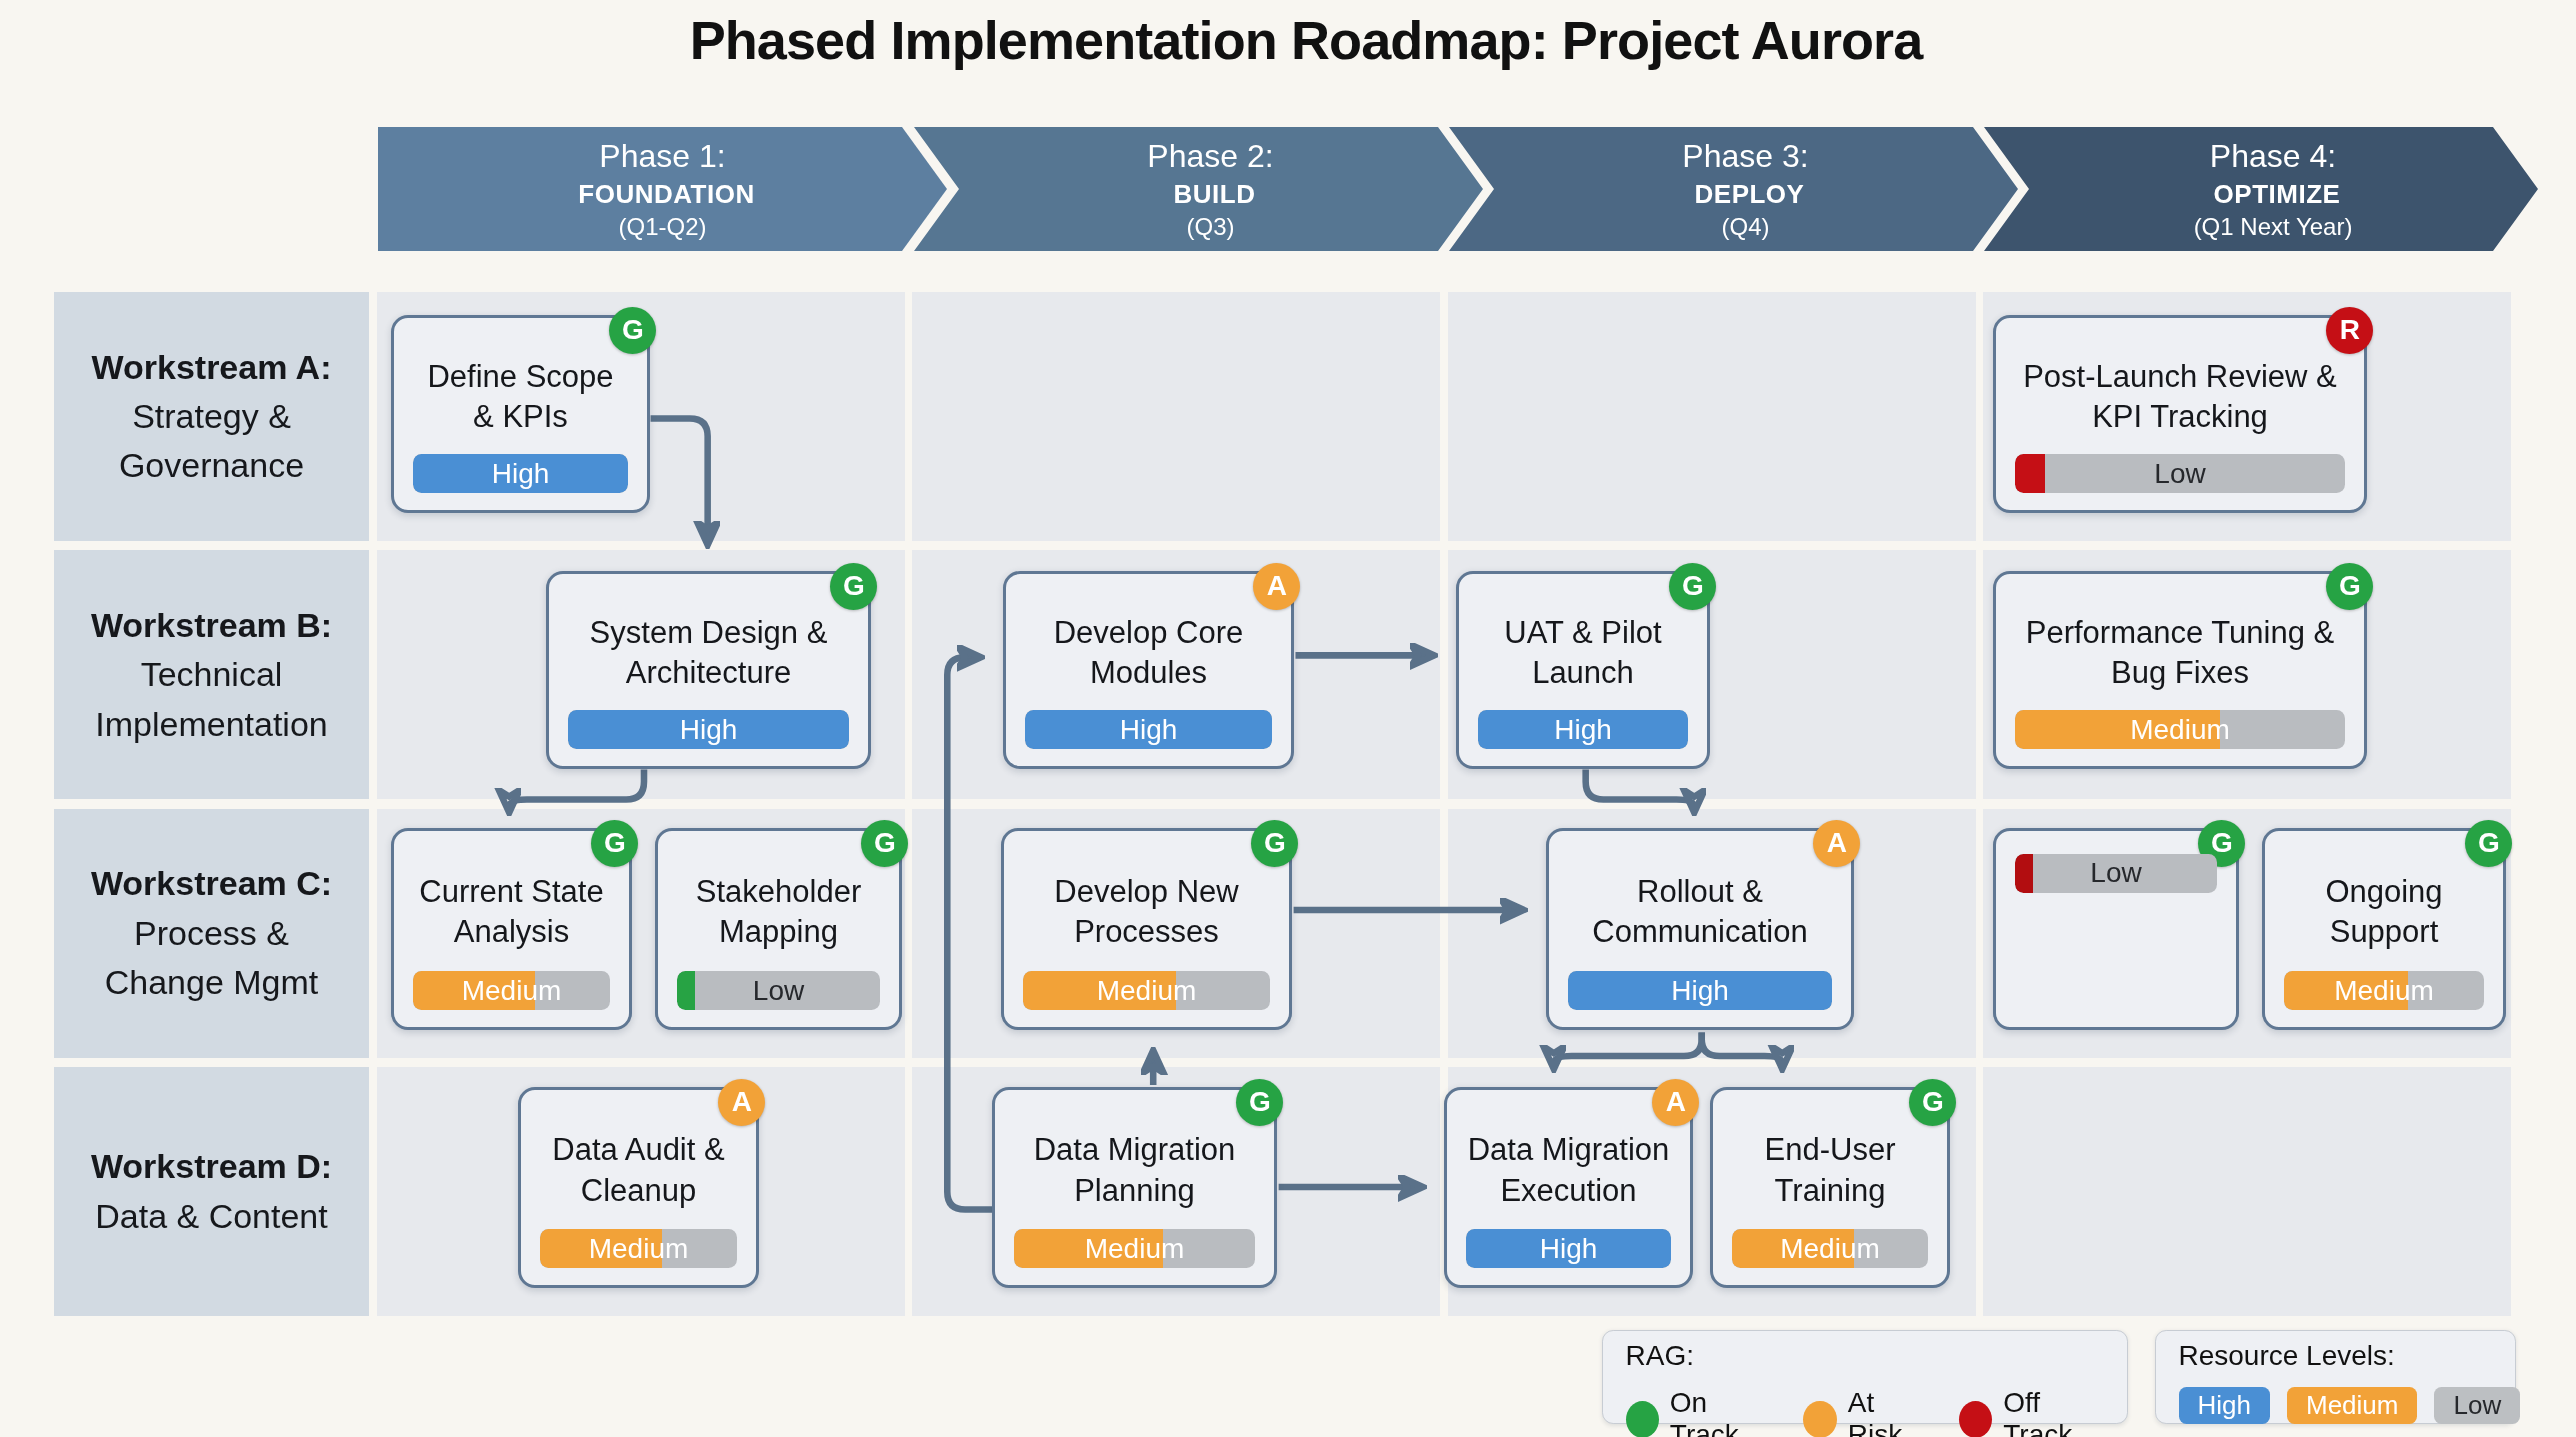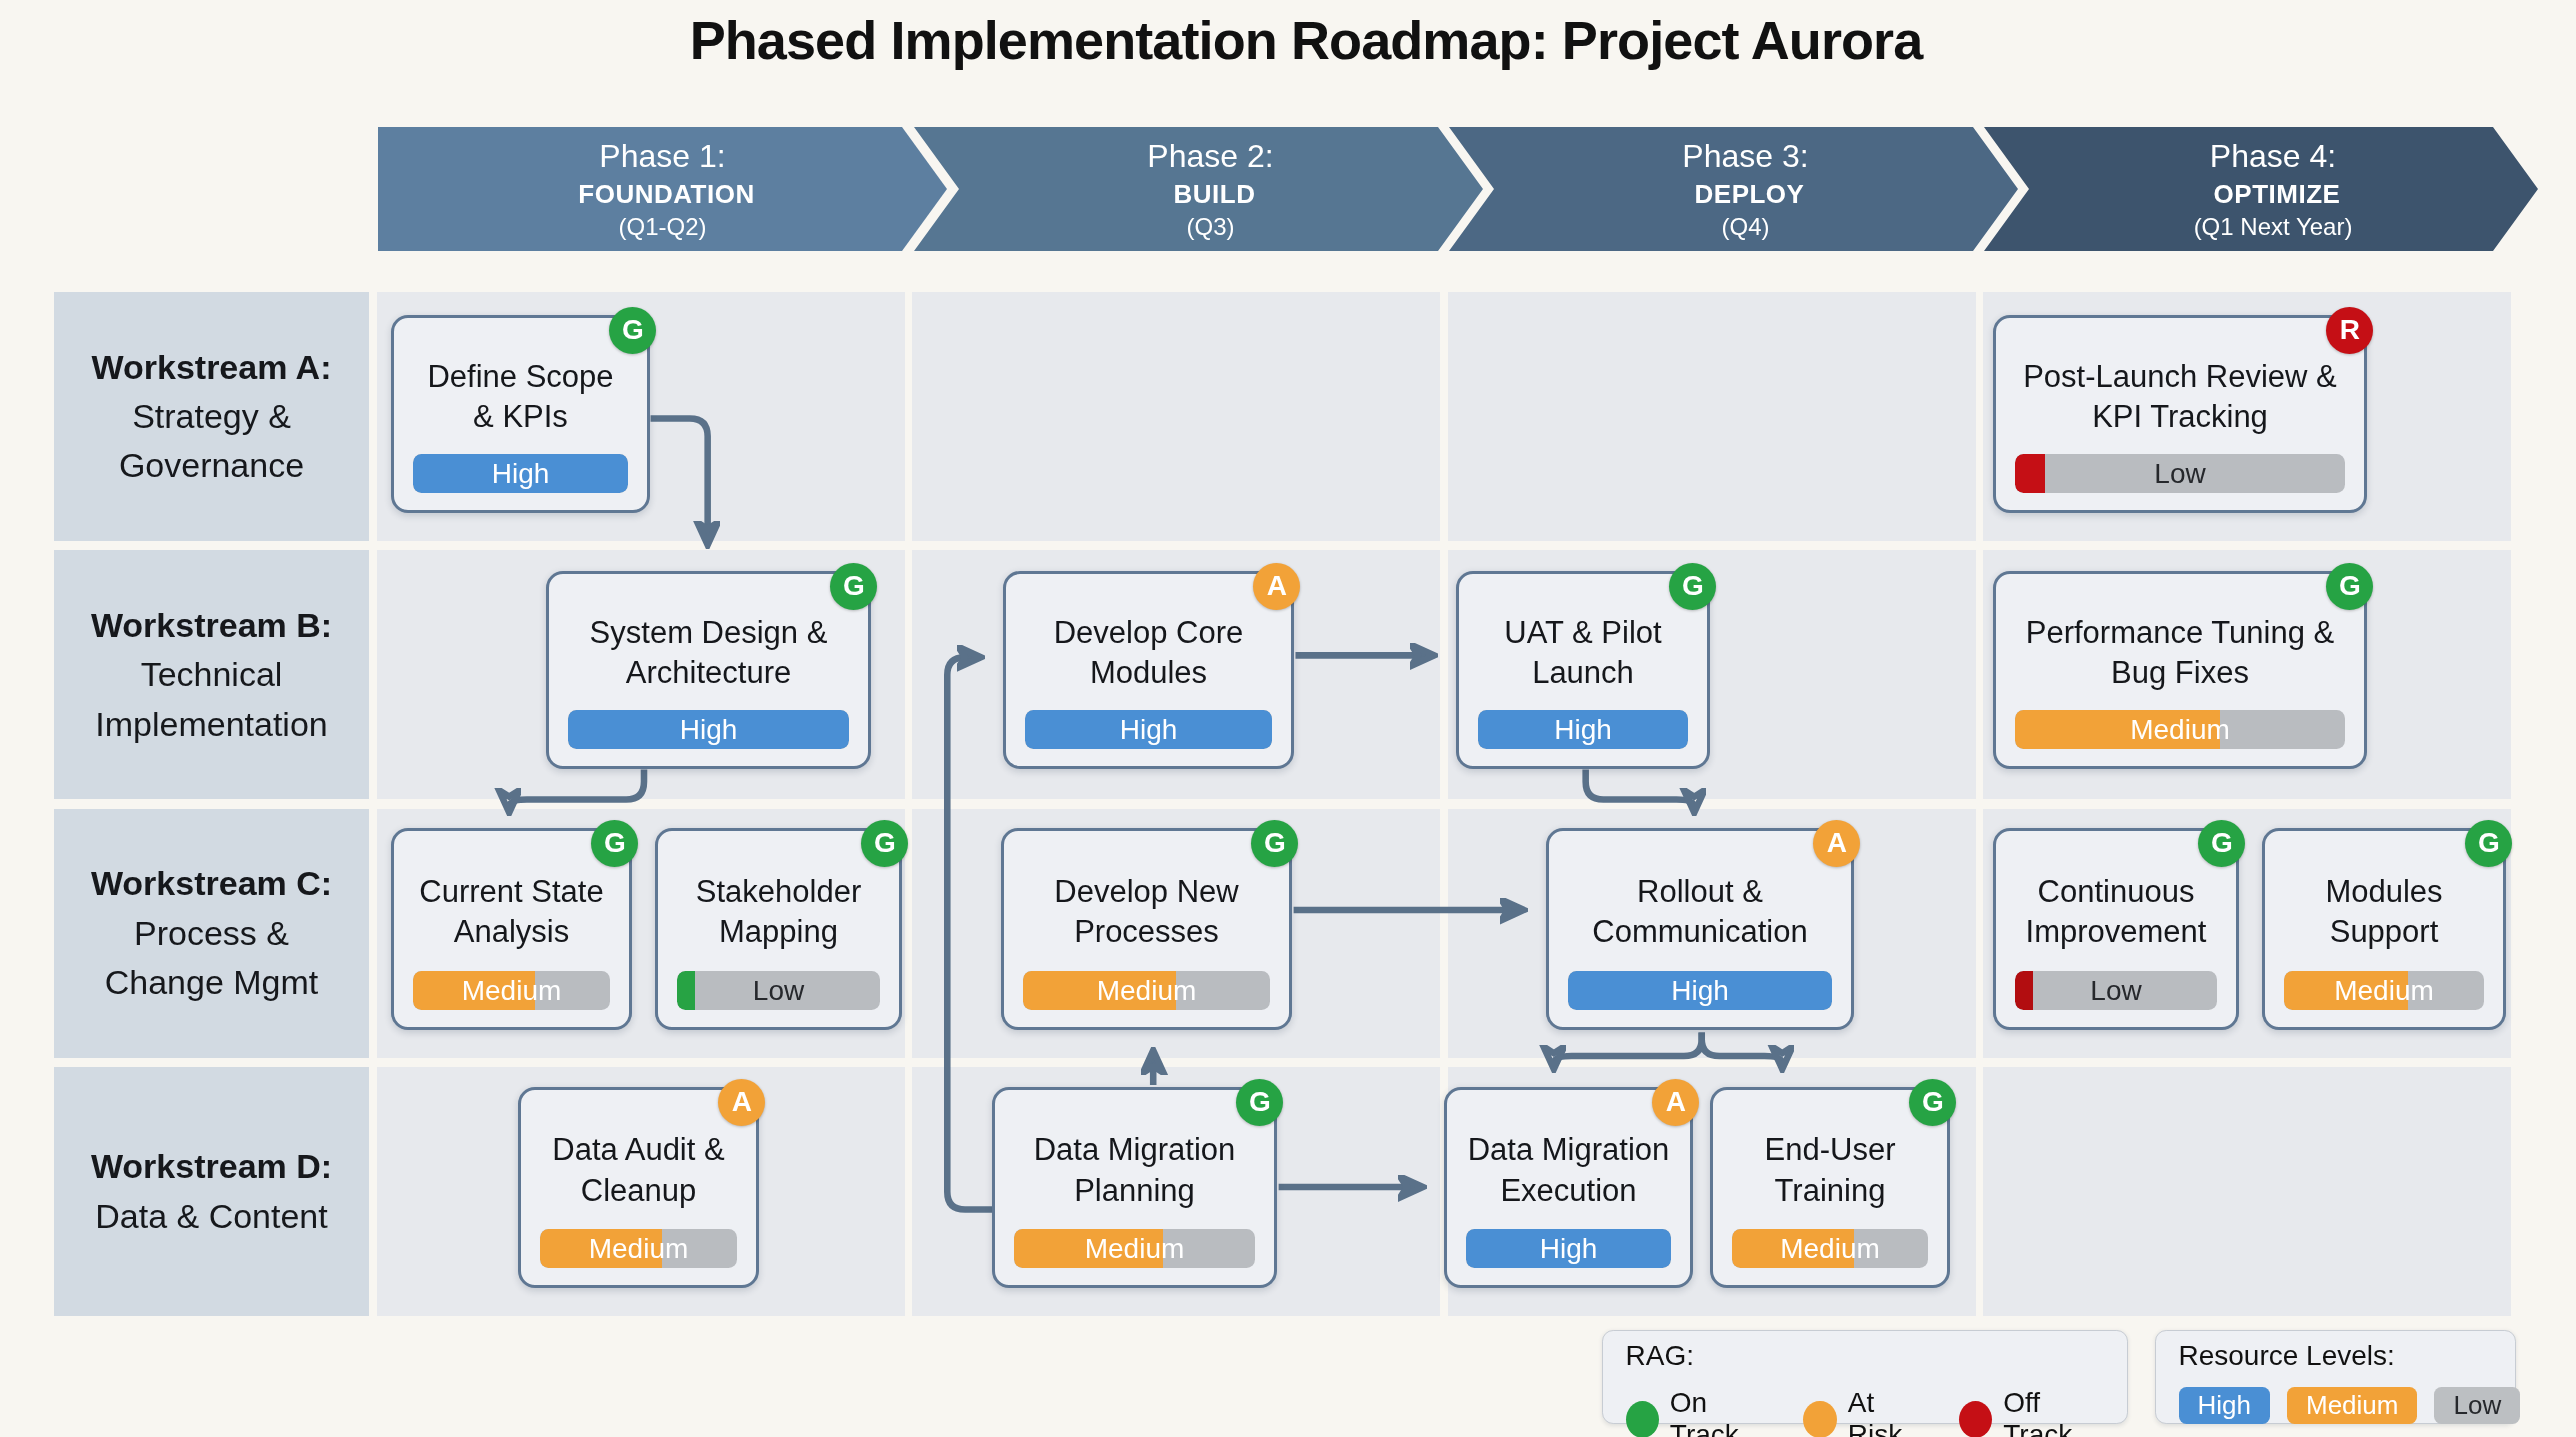--- a/index.html
+++ b/index.html
@@ -250,29 +250,28 @@
   <div class="card c9 level-high rag-a">
     <span class="badge">A</span>
     <div class="card-title">Rollout &amp; Communication</div>
     <div class="bar">
         <span class="bar-fill"></span>
         <span class="bar-label">High</span>
       </div>
   </div>
   <div class="card c10 level-low rag-g">
     <span class="badge">G</span>
-    <div class="card-title">Continuous Improvement</div>
     <div class="bar">
         <span class="bar-fill" style="background: rgb(178, 13, 16);"></span>
         <span class="bar-label">Low</span>
       </div>
   </div>
   <div class="card c11 level-medium rag-g">
     <span class="badge">G</span>
-    <div class="card-title">Modules Support</div>
+    <div class="card-title">Ongoing Support</div>
     <div class="bar">
         <span class="bar-fill"></span>
         <span class="bar-label">Medium</span>
       </div>
   </div>
   <div class="card c12 level-medium rag-a">
     <span class="badge">A</span>
     <div class="card-title">Data Audit &amp; Cleanup</div>
     <div class="bar">
         <span class="bar-fill"></span>

